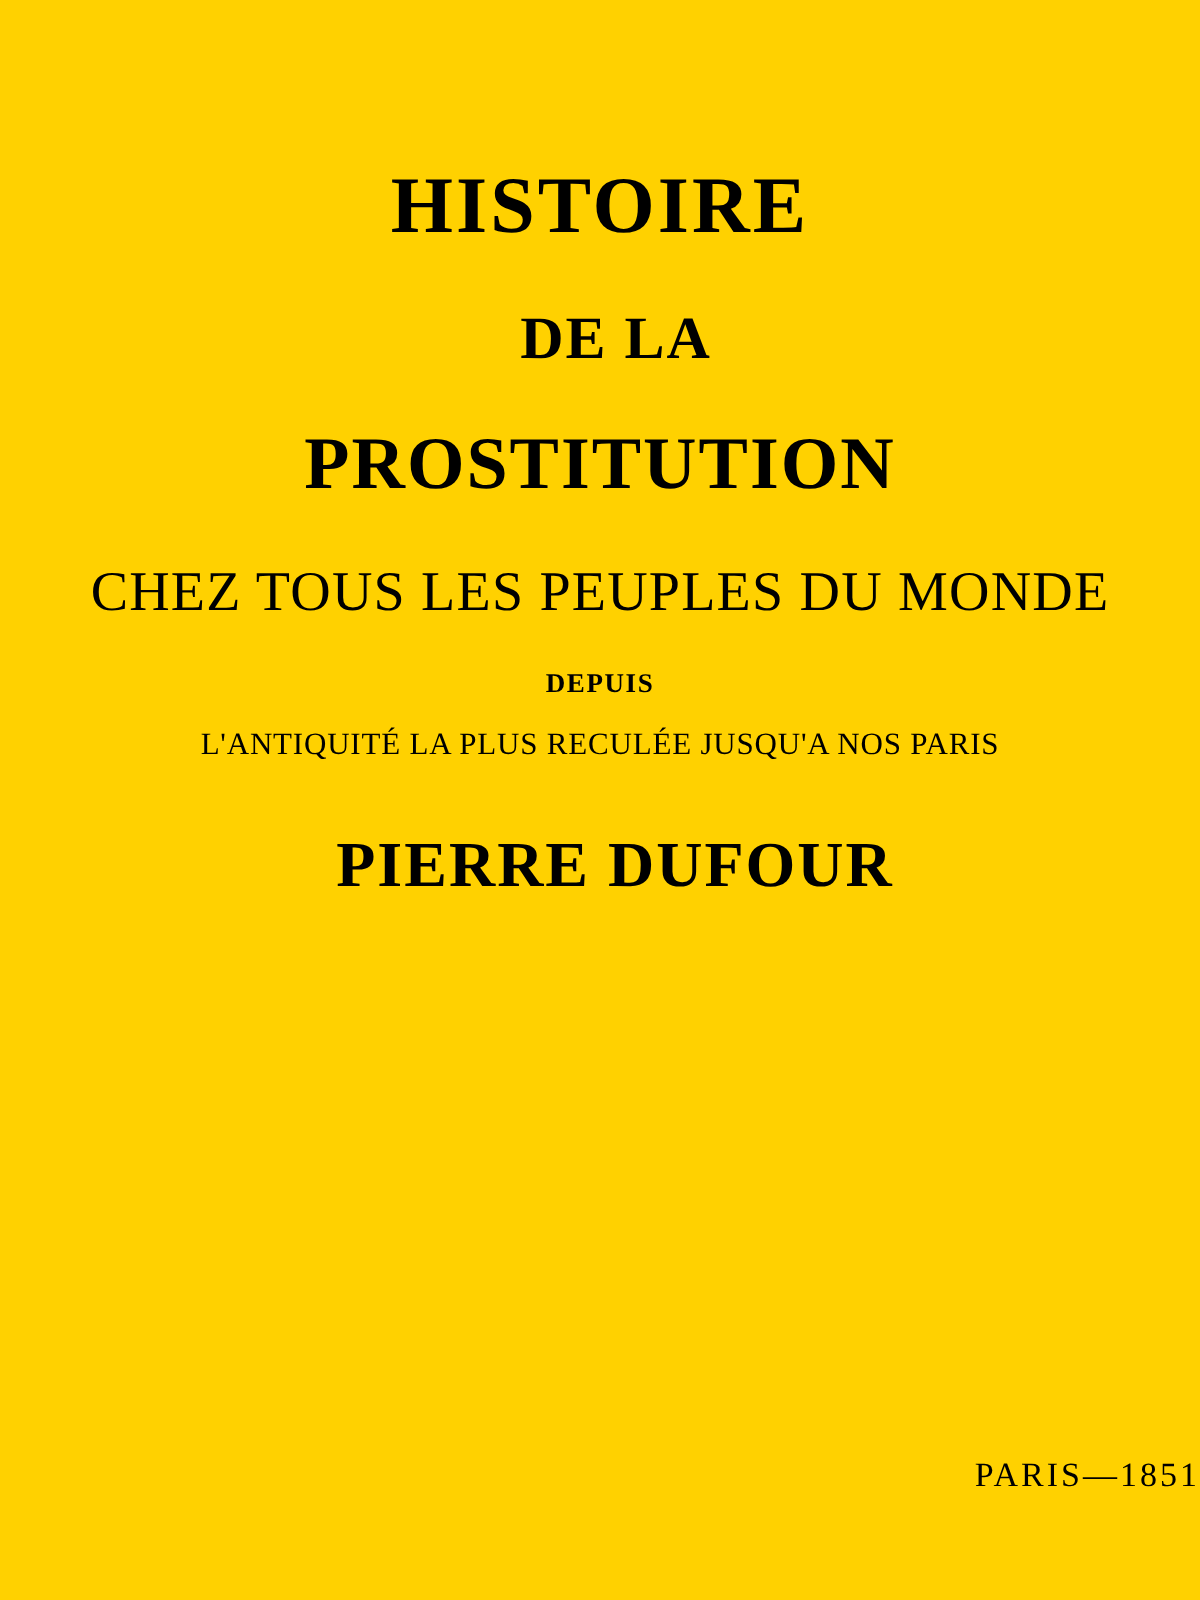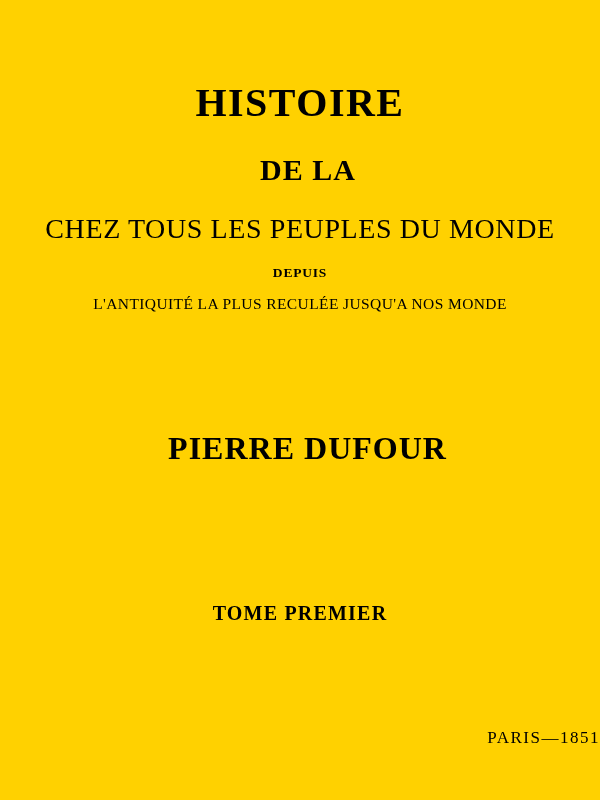--- a/index.html
+++ b/index.html
@@ -88,21 +88,21 @@
     font-family: "Liberation Serif", serif;
     font-size: 16px;
     letter-spacing: 2px;
     margin: 0 0 28px 0;
   }
   .line-author {
     font-family: "Liberation Serif", serif;
     font-weight: bold;
     font-size: 32px;
     letter-spacing: 1px;
-    margin: 16px;
+    margin: 0;
     padding-left: 15px;
   }
   .volume-block {
     position: absolute;
     left: 0;
     right: 0;
     top: 602px;
     text-align: center;
   }
   .line-volume {
@@ -127,30 +127,28 @@
   }
 </style>
 </head>
 <body>
 
 <div class="page">
 
   <div class="title-block">
     <div class="line-histoire">HISTOIRE</div>
     <div class="line-dela">DE LA</div>
+    <div class="line-prostitution">PROSTITUTION</div>
     <div class="line-subtitle">CHEZ TOUS LES PEUPLES DU MONDE</div>
     <div class="line-depuis">DEPUIS</div>
-    <div class="line-antiquite">L'ANTIQUITÉ LA PLUS RECULÉE JUSQU'A NOS MONDE</div>
+    <div class="line-antiquite">L'ANTIQUITÉ LA PLUS RECULÉE JUSQU'A NOS PARIS</div>
   </div>
 
   <div class="author-block">
     <div class="line-author">PIERRE DUFOUR</div>
   </div>
 
-  <div class="volume-block">
-    <div class="line-volume">TOME PREMIER</div>
-  </div>
 
   <div class="imprint-block">
     <div class="line-imprint">PARIS—1851</div>
   </div>
 
 </div>
 
 </body></html>

